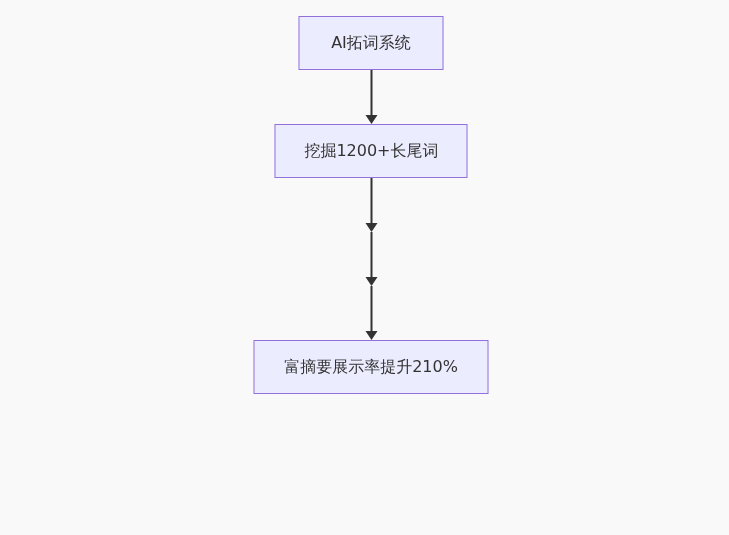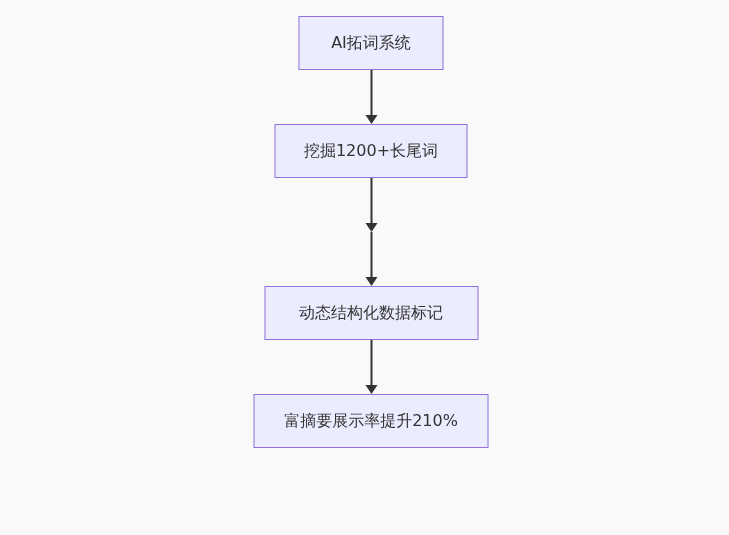--- a/index.html
+++ b/index.html
@@ -38,21 +38,21 @@
     color: var(--node-text);
     font-size: 16px;
     display: flex;
     align-items: center;
     justify-content: center;
     padding: 0 28px;
     white-space: nowrap;
     text-align: center;
   }
   .node.n1 { min-width: 145px; }
-  .node.n2 { min-width: 193px; }
+  .node.n2 { min-width: 193px; justify-content: flex-end; }
   .node.n3 { min-width: 220px; }
   .node.n4 { min-width: 214px; }
   .node.n5 { min-width: 235px; }
   .arrow {
     height: 54px;
     display: flex;
     flex-direction: column;
     align-items: center;
   }
   .arrow-line {
@@ -91,23 +91,20 @@
       <div class="arrow-line"></div>
       <div class="arrow-head"></div>
     </div>
 
 
     <div class="arrow">
       <div class="arrow-line"></div>
       <div class="arrow-head"></div>
     </div>
 
-    <div class="node n4">
-      <span>动态结构化数据标记</span>
-    </div>
 
     <div class="arrow">
       <div class="arrow-line"></div>
       <div class="arrow-head"></div>
     </div>
 
     <div class="node n5">
       <span>富摘要展示率提升210%</span>
     </div>
 

